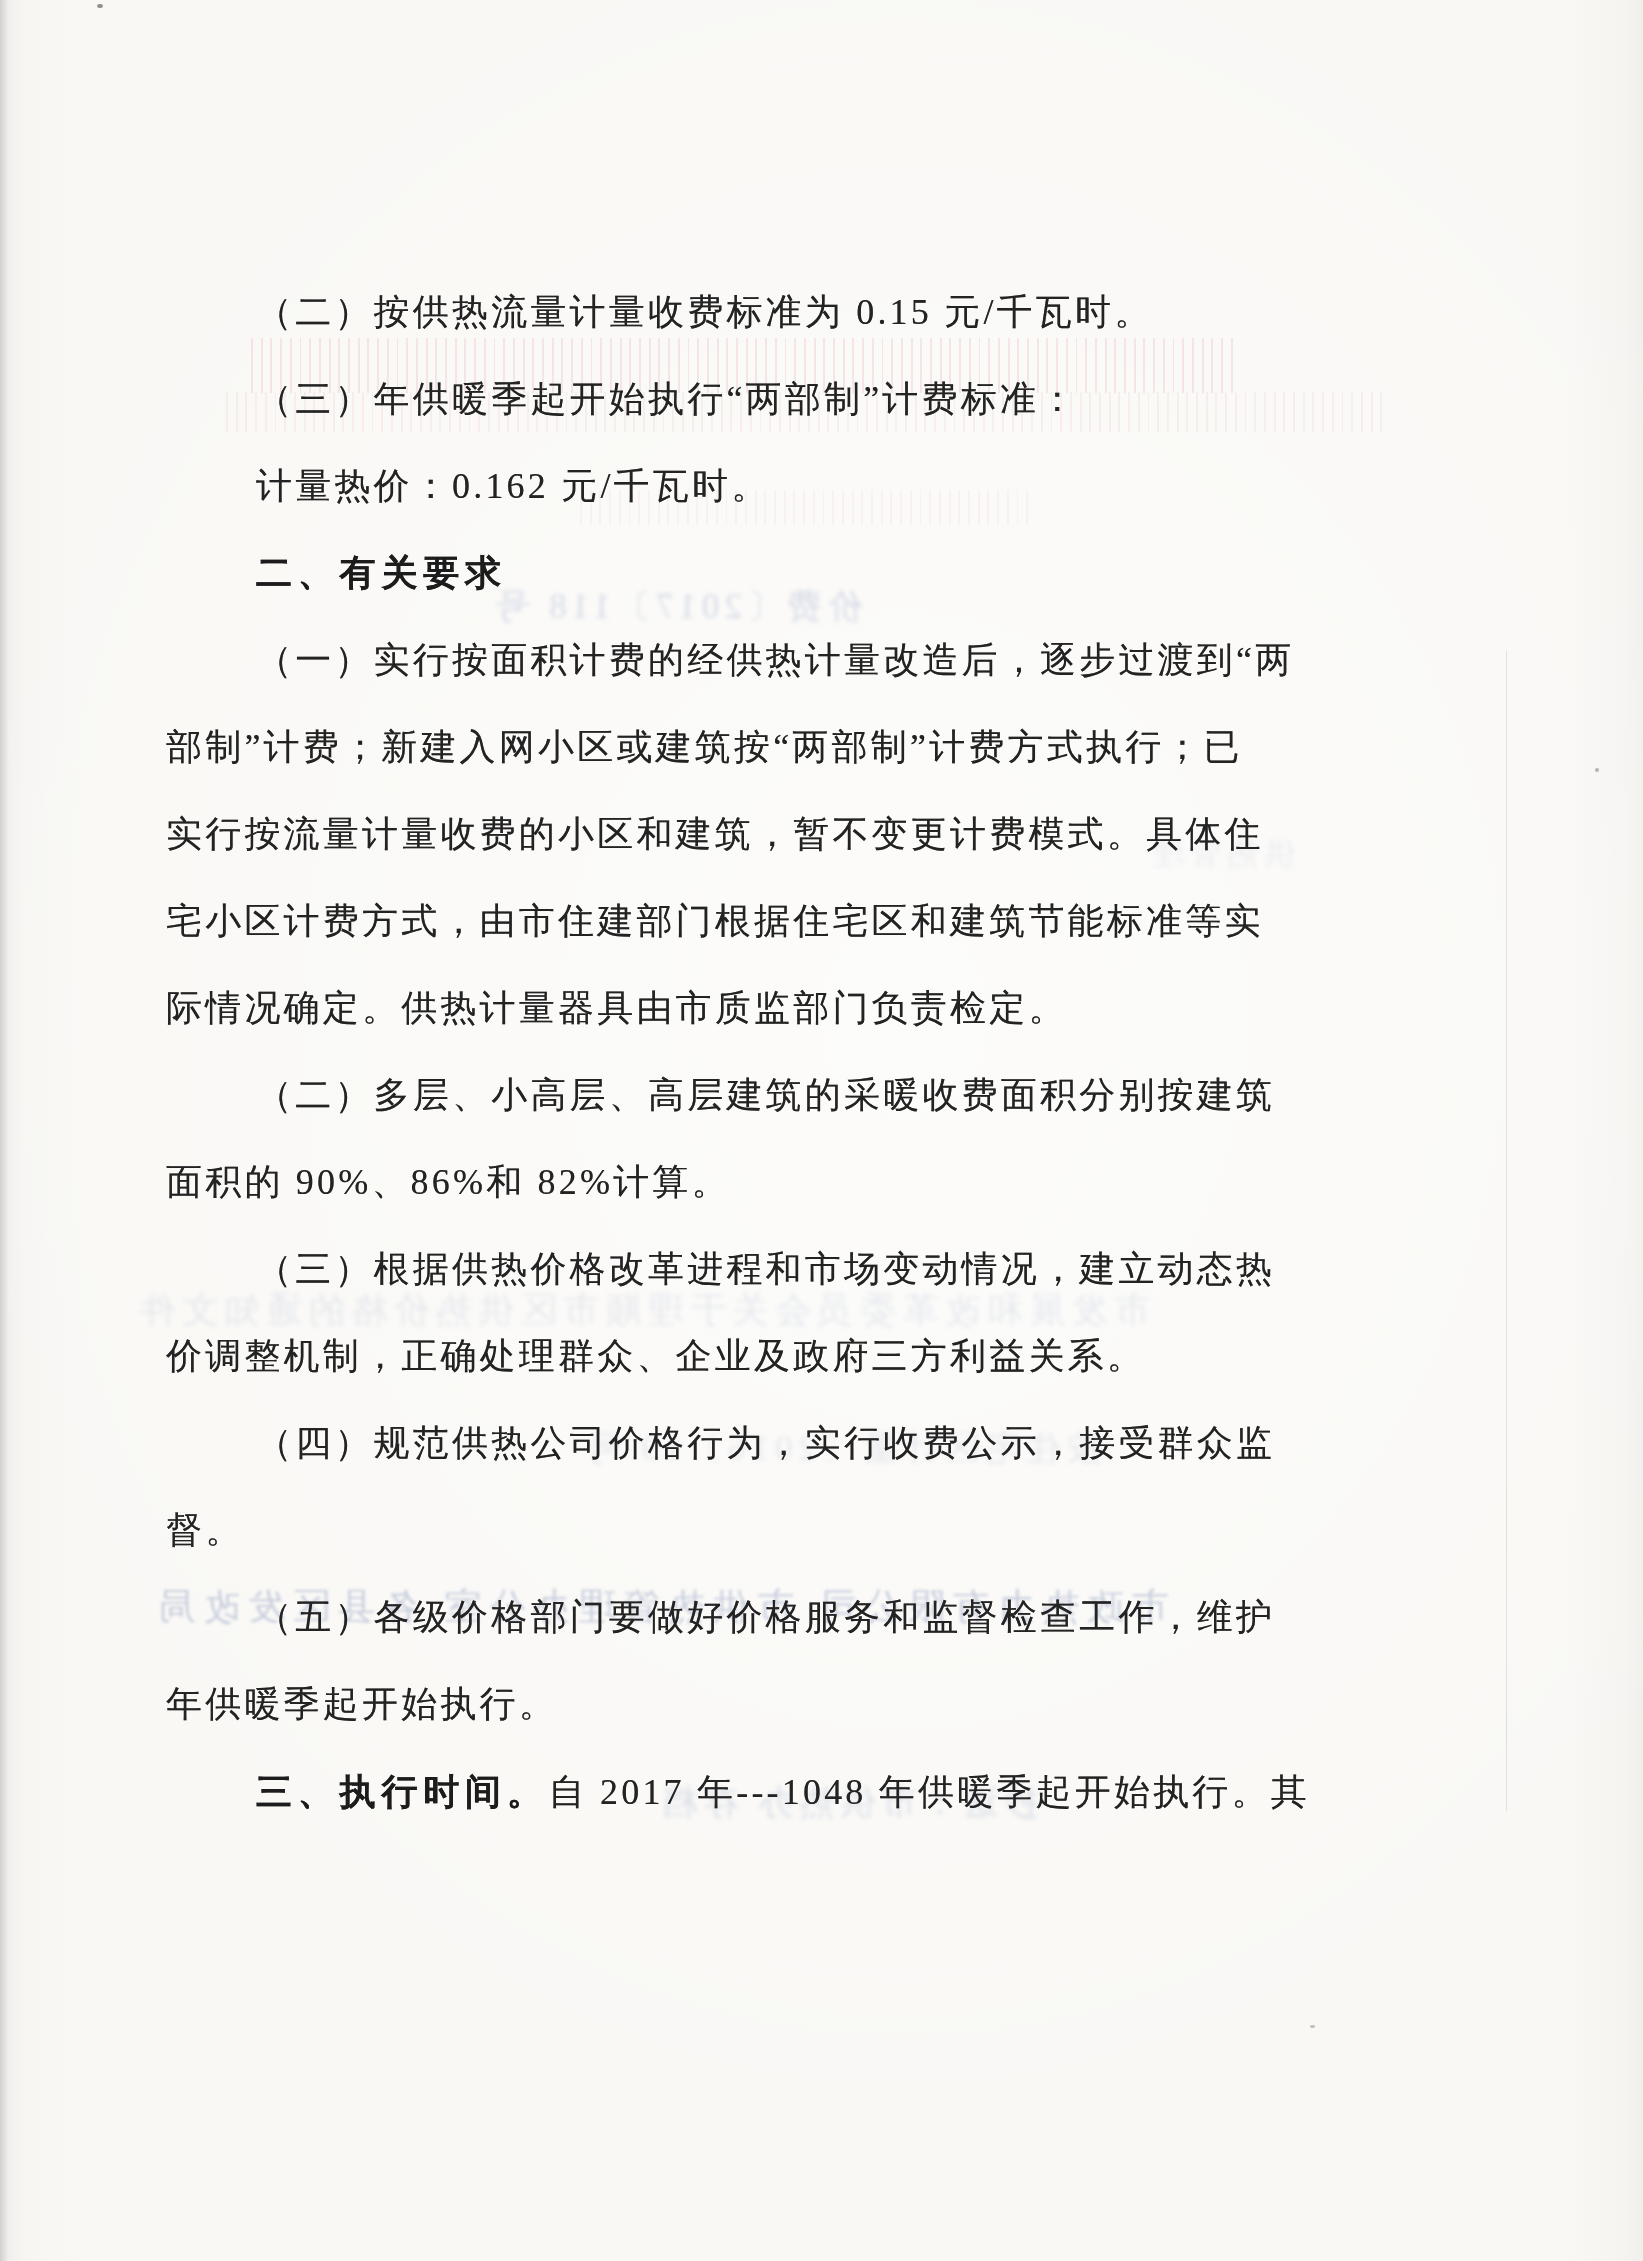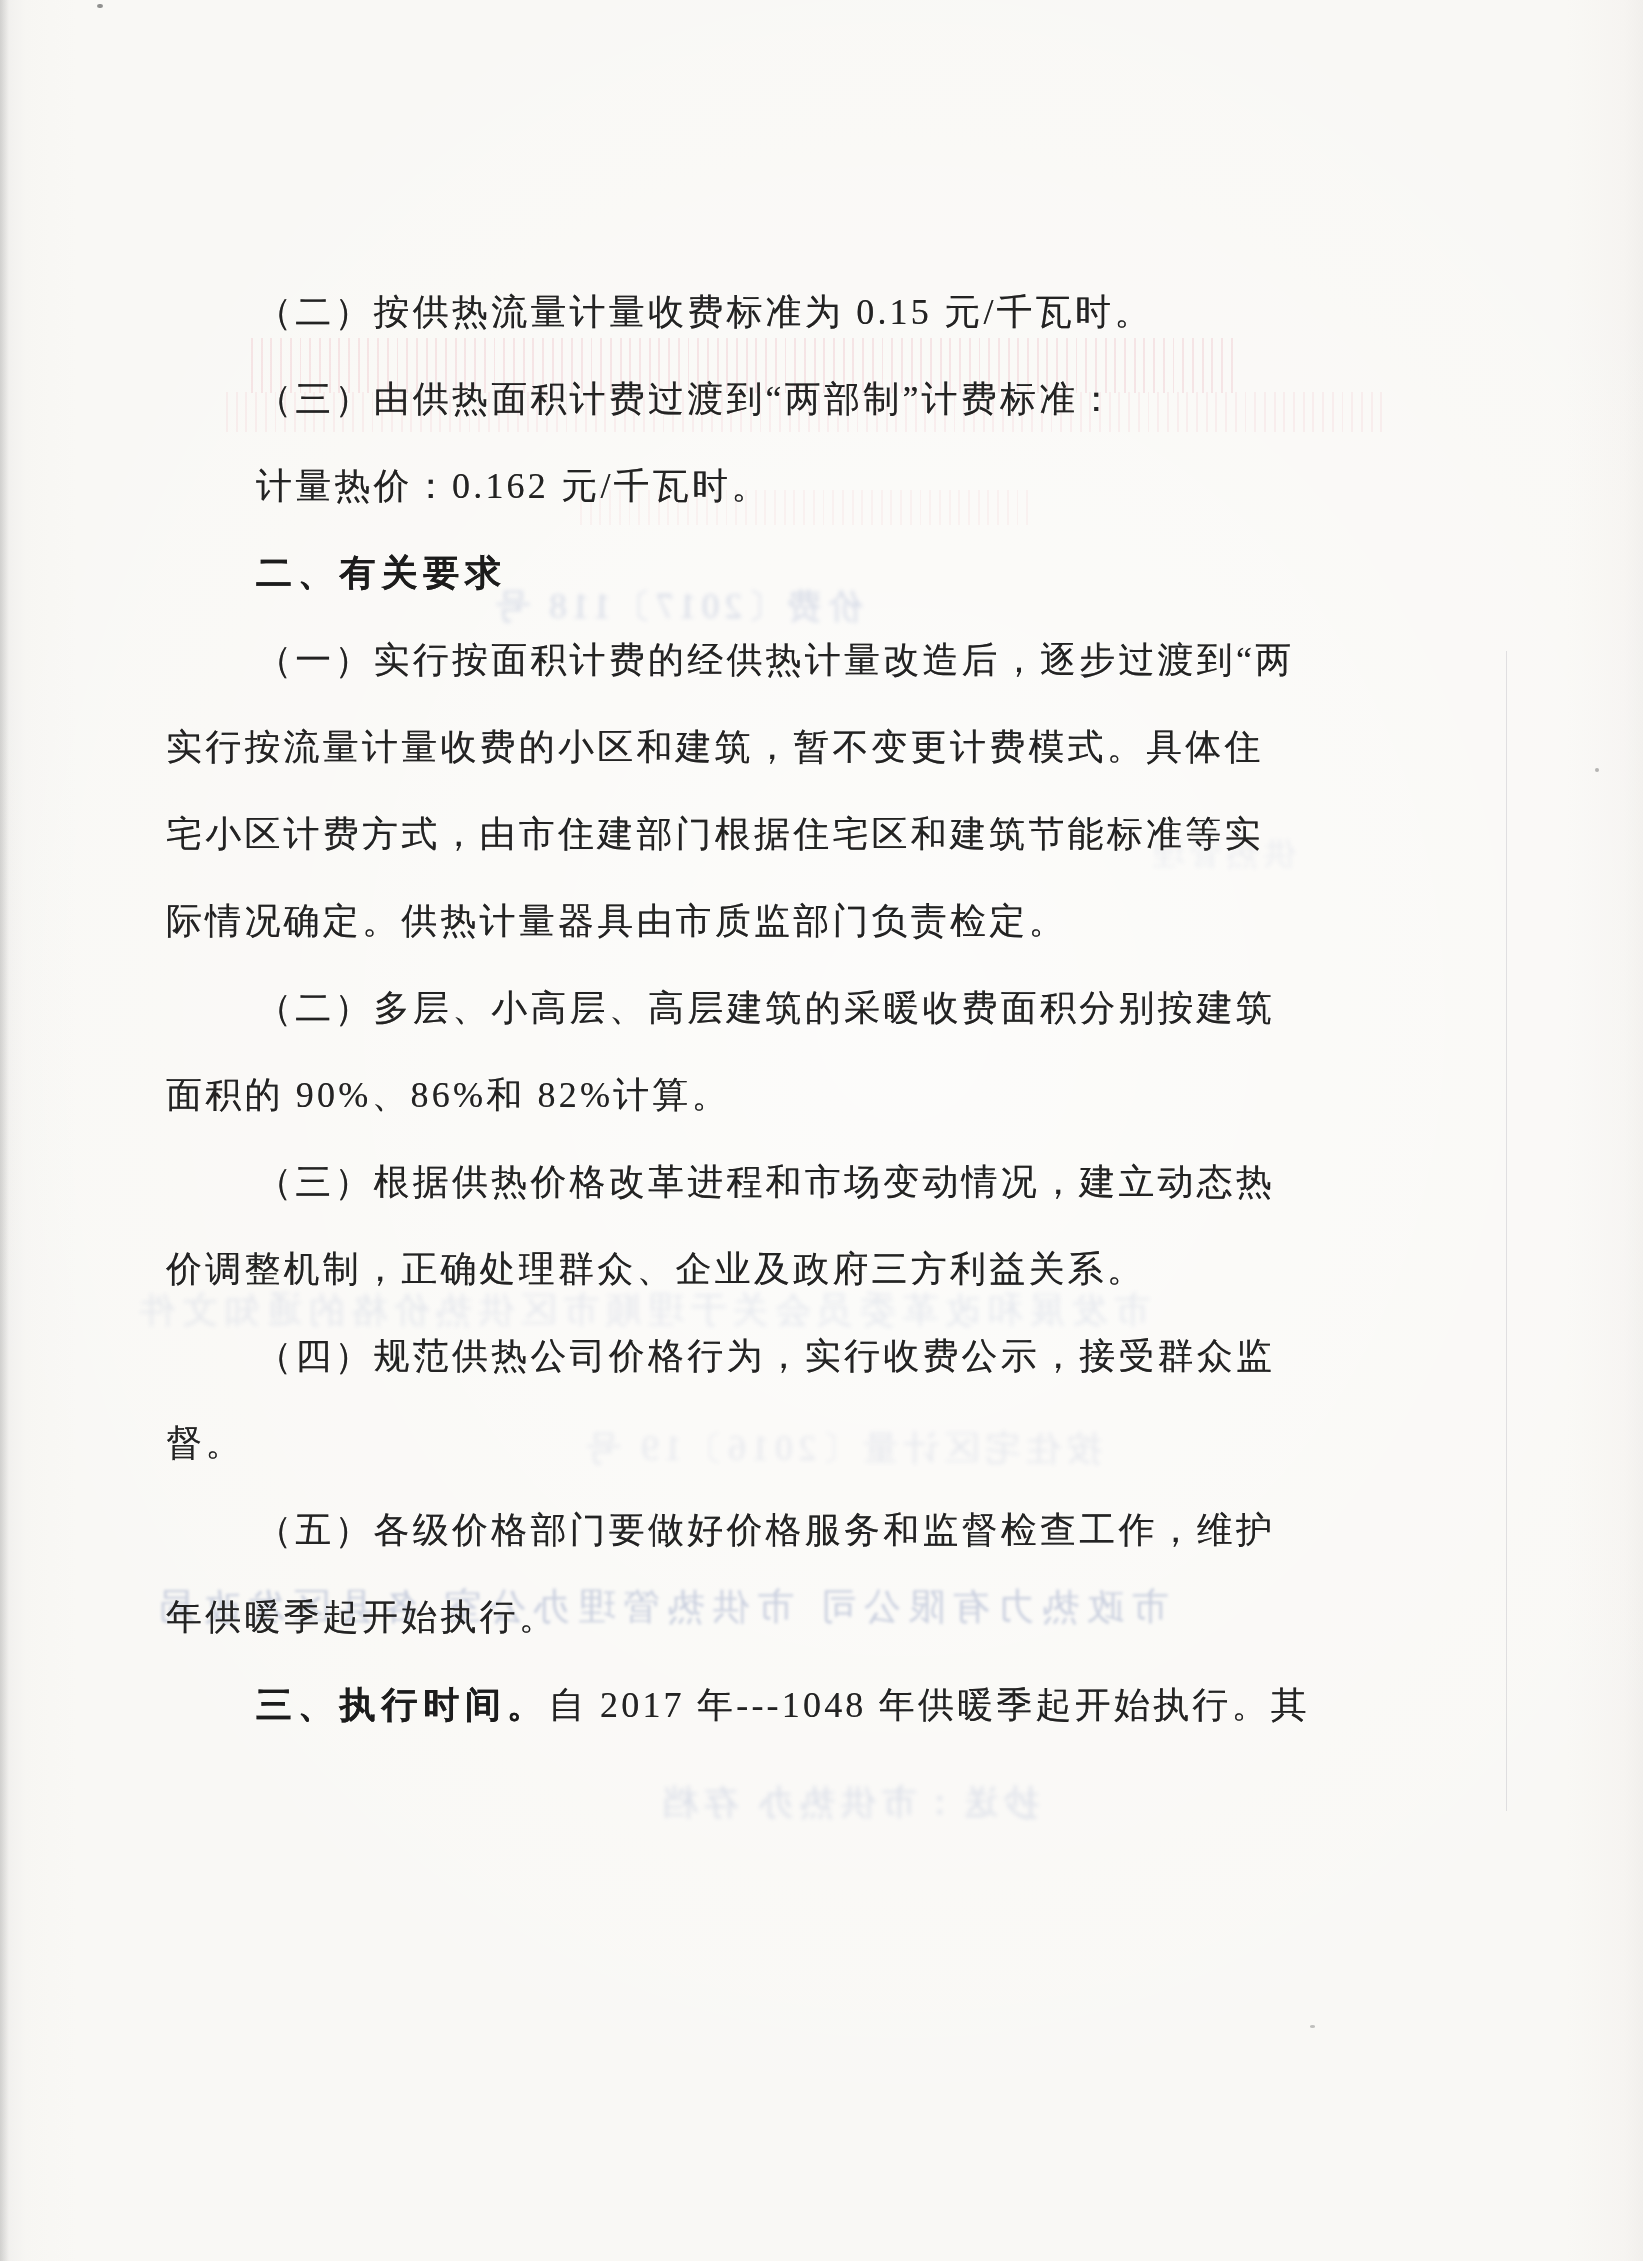--- a/index.html
+++ b/index.html
@@ -95,24 +95,25 @@
   <div class="streaks streaks-c"></div>
 
   <div class="edge-shadow"></div>
   <div class="fold-line"></div>
   <div class="speck speck-1"></div>
   <div class="speck speck-2"></div>
   <div class="speck speck-3"></div>
 
   <div class="text-column">
     <div class="line indent">（二）按供热流量计量收费标准为 0.15 元/千瓦时。</div>
-    <div class="line indent">（三）由供热面积计费过渡到“两部制”计费标准：</div>
+    <div class="line indent">（三）年供暖季起开始执行“两部制”计费标准：</div>
     <div class="line indent">计量热价：0.162 元/千瓦时。</div>
     <div class="line indent heading">二、有关要求</div>
     <div class="line indent">（一）实行按面积计费的经供热计量改造后，逐步过渡到“两</div>
+    <div class="line">部制”计费；新建入网小区或建筑按“两部制”计费方式执行；已</div>
     <div class="line">实行按流量计量收费的小区和建筑，暂不变更计费模式。具体住</div>
     <div class="line">宅小区计费方式，由市住建部门根据住宅区和建筑节能标准等实</div>
     <div class="line">际情况确定。供热计量器具由市质监部门负责检定。</div>
     <div class="line indent">（二）多层、小高层、高层建筑的采暖收费面积分别按建筑</div>
     <div class="line">面积的 90%、86%和 82%计算。</div>
     <div class="line indent">（三）根据供热价格改革进程和市场变动情况，建立动态热</div>
     <div class="line">价调整机制，正确处理群众、企业及政府三方利益关系。</div>
     <div class="line indent">（四）规范供热公司价格行为，实行收费公示，接受群众监</div>
     <div class="line">督。</div>
     <div class="line indent">（五）各级价格部门要做好价格服务和监督检查工作，维护</div>

